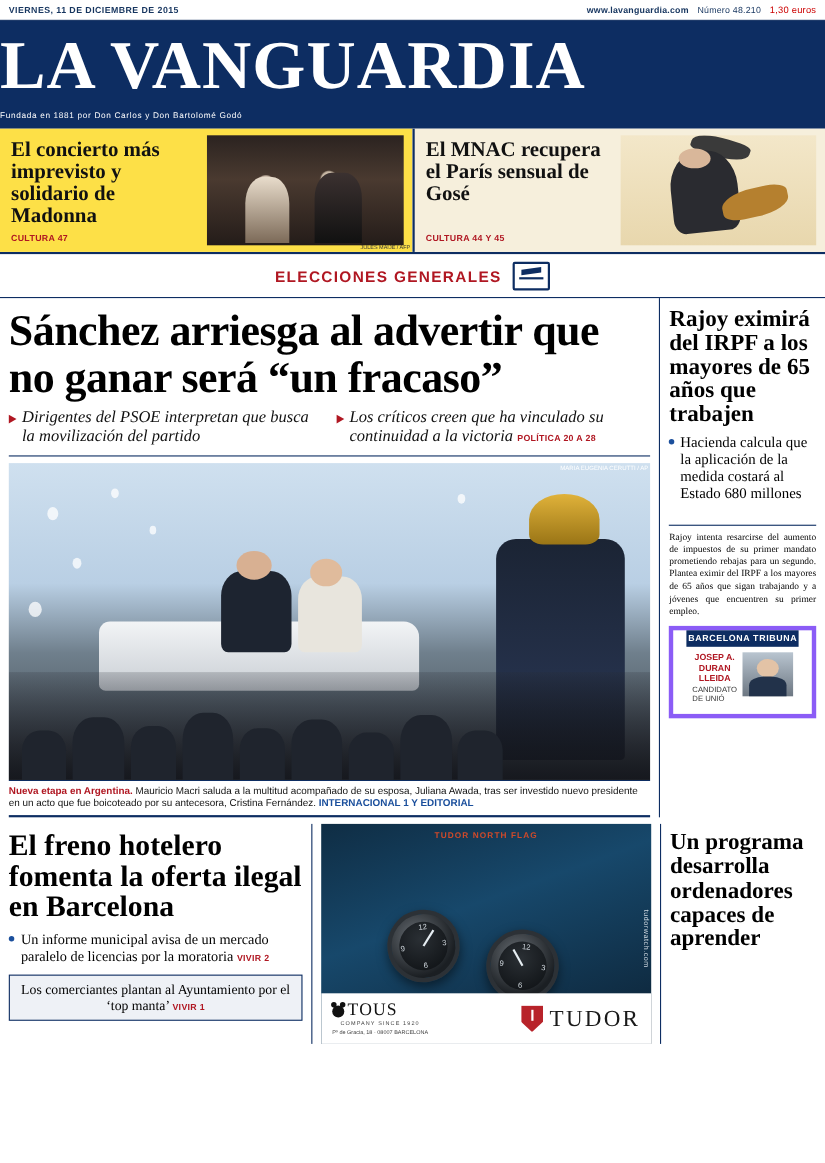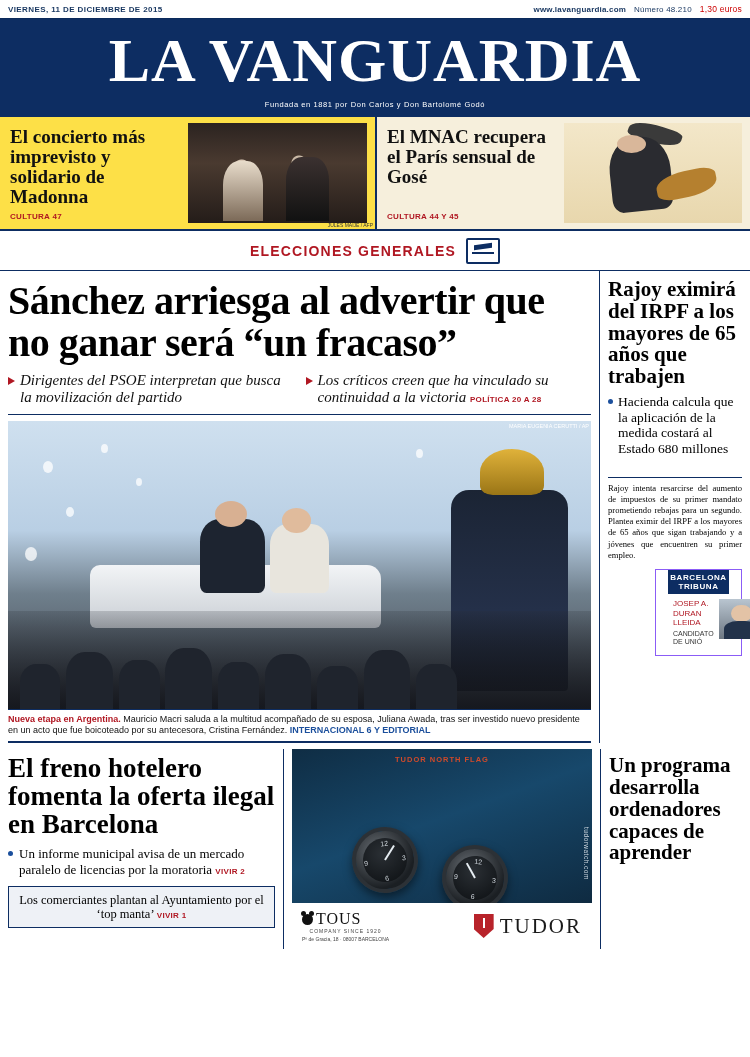--- a/index.html
+++ b/index.html
@@ -37,21 +37,21 @@
   .topbar .date { font-weight: bold; font-size: 8px; letter-spacing: .4px;}
   .topbar .right { display: flex; align-items: center; gap: 8px; }
   .topbar .site { color: #16355f; font-weight: bold; font-size: 8px; }
   .topbar .issue { color: #16355f; font-size: 8px; }
   .topbar .price { color: #c00; font-weight: normal; font-size: 8.5px; }
 
   
   .masthead {
     background: #0d2d62;
     color: #fff;
-    text-align: center;
+    text-align: left;
     padding: 10px 0 6px;
   }
   .masthead .title {
     font-family: "Liberation Serif", serif;
     font-weight: bold;
     font-size: 62px;
     line-height: 1;
     letter-spacing: 1px;
     margin: 0;
   }
@@ -353,42 +353,42 @@
   .rc-body {
     font-family: "Liberation Serif", serif;
     font-size: 8.6px;
     line-height: 1.3;
     text-align: justify;
     border-top: 1px solid #0d2d62;
     padding-top: 5px;
   }
 
   .tribuna {
-    border: 1px solid #8b5cf6;
+    border: 4px solid #8b5cf6;
     margin-top: 8px;
     padding: 0 12px 6px;
-    margin-left: 47px;
   }
   .tribuna-head {
     background: #0d2d62;
     color: #fff;
     font-family: "Liberation Sans", sans-serif;
     font-size: 8px;
     font-weight: bold;
     letter-spacing: .6px;
     text-align: center;
     padding: 3px 0;
   }
   .tribuna-row { display: flex; padding: 5px 5px 2px; gap: 5px; }
   .tribuna-name {
     font-family: "Liberation Sans", sans-serif;
     font-size: 8px;
-    font-weight: normal;
+    font-weight: bold;
     color: #b01722;
     line-height: 1.2;
+    text-align: center;
   }
   .tribuna-role {
     font-family: "Liberation Sans", sans-serif;
     font-size: 7px;
     color: #333;
     line-height: 1.2;
     margin-top: 2px;
   }
   .tribuna-portrait {
     width: 46px; height: 40px;
@@ -694,21 +694,21 @@
           <i style="left:36%;width:7%;height:48%"></i>
           <i style="left:44%;width:8%;height:56%"></i>
           <i style="left:53%;width:7%;height:44%"></i>
           <i style="left:61%;width:8%;height:60%"></i>
           <i style="left:70%;width:7%;height:46%"></i>
         </div>
       </div>
 
       <div class="caption">
         <span class="lead">Nueva etapa en Argentina.</span><span> Mauricio Macri saluda a la multitud acompañado de su esposa, Juliana Awada, tras ser investido nuevo presidente en un acto que fue boicoteado por su antecesora, Cristina Fernández.</span>
-        <span class="ref">INTERNACIONAL 6 Y EDITORIAL</span>
+        <span class="ref">INTERNACIONAL 1 Y EDITORIAL</span>
       </div>
     </div>
 
     <div class="col-right">
       <div class="rc-headline">Rajoy eximirá del IRPF a los mayores de 65 años que trabajen</div>
       <div class="rc-bullet">Hacienda calcula que la aplicación de la medida costará al Estado 680 millones</div>
       <div class="rc-body">Rajoy intenta resarcirse del aumento de impuestos de su primer mandato prometiendo rebajas para un segundo. Plantea eximir del IRPF a los mayores de 65 años que sigan trabajando y a jóvenes que encuentren su primer empleo.</div>
 
       <div class="tribuna">
         <div class="tribuna-head">BARCELONA TRIBUNA</div>

